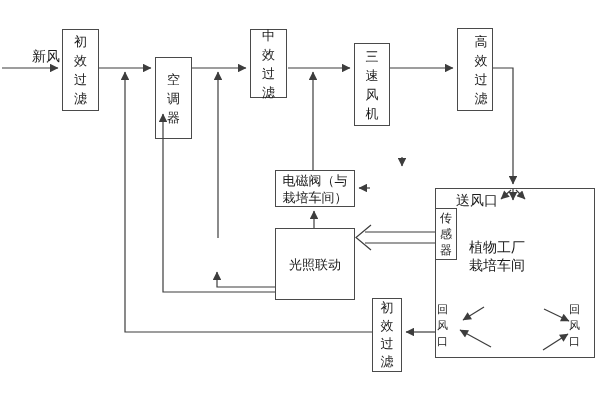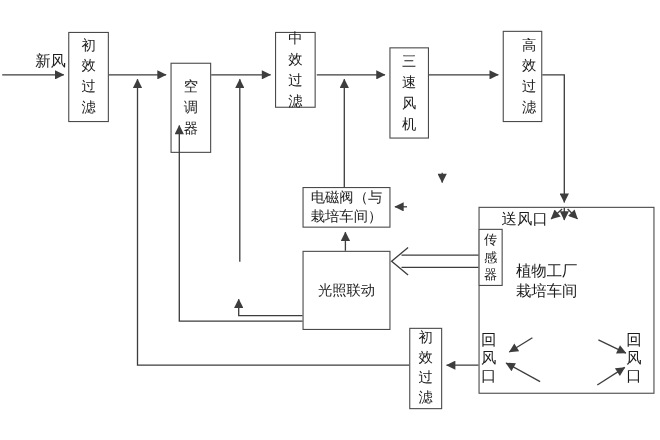--- a/index.html
+++ b/index.html
@@ -9,21 +9,21 @@
     color:#1b1b1b;overflow:hidden;
   }
   .node{
     position:absolute;border:1px solid #4a4a4a;background:#fff;
     box-sizing:border-box;display:flex;align-items:center;justify-content:center;
     font-size:13px;line-height:17px;text-align:center;
   }
   .vt{display:block;width:1.05em;word-break:break-all;text-align:center;}
   .big-room{position:absolute;border:1px solid #4a4a4a;background:transparent;box-sizing:border-box;}
   .lbl{position:absolute;font-size:14px;line-height:16px;white-space:pre-line;}
-  .vlbl{position:absolute;font-size:14px;line-height:16px;width:1.05em;word-break:break-all;text-align:center;}
+  .vlbl{position:absolute;font-size:11px;line-height:16px;width:1.05em;word-break:break-all;text-align:left;}
   .pre{white-space:pre-line;}
   #wires{position:absolute;left:0;top:0;z-index:5;pointer-events:none;}
   .node,.big-room{z-index:2;}
   .lbl,.vlbl{z-index:3;}
 </style>
 </head>
 <body>
 
 <div id="stage">
 

